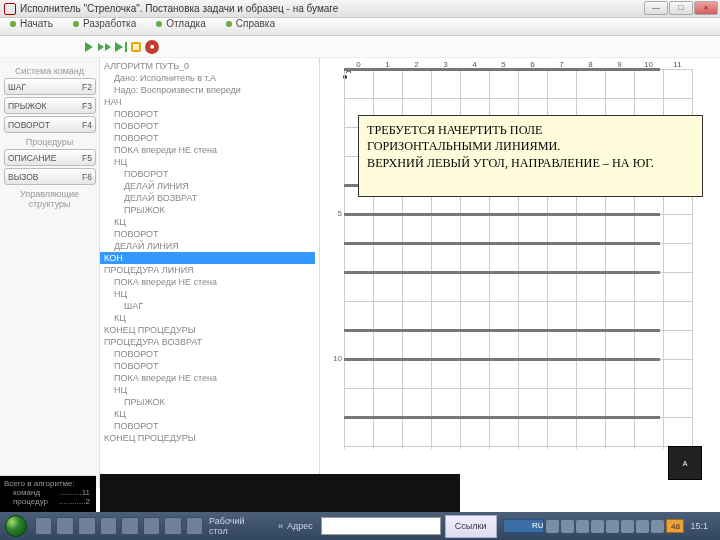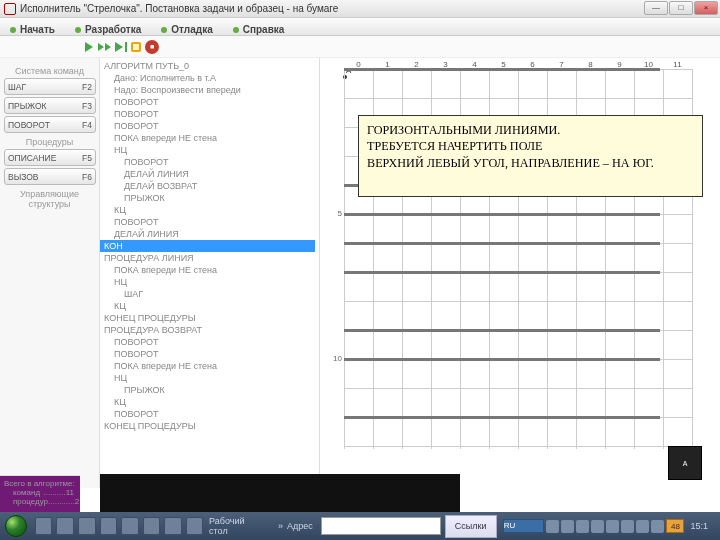--- a/index.html
+++ b/index.html
@@ -4,21 +4,21 @@
 <style>
   * { box-sizing: border-box; }
   body { margin:0; font-family: Tahoma, Arial, sans-serif; font-size:10px; background:#fff; width:720px; height:540px; overflow:hidden; position:relative; }
   
   .titlebar { height:18px; background:linear-gradient(to bottom,#f6f6f6,#e0e0e0); border-bottom:1px solid #ccc; display:flex; align-items:center; padding:0 4px; color:#333; position:relative; }
   .titlebar .icon-app { width:12px; height:12px; border:1px solid #a00; border-radius:2px; margin-right:4px; }
   .titlebar .wnd-btns { position:absolute; right:2px; top:1px; display:flex; gap:1px; }
   .titlebar .wnd-btns div { width:24px; height:14px; background:linear-gradient(to bottom,#f8f8f8,#ddd); border:1px solid #aaa; border-radius:2px; font-size:8px; text-align:center; line-height:12px; }
   .titlebar .wnd-btns .close { background:linear-gradient(to bottom,#f0a0a0,#d06060); color:#700; }
   
-  .menubar { height:18px; background:linear-gradient(to bottom,#fdfdfd,#e6e6e6); border-bottom:1px solid #ccc; display:flex; align-items:flex-end; padding-left:10px;font-weight:bold; }
+  .menubar { height:18px; background:linear-gradient(to bottom,#fdfdfd,#e6e6e6); border-bottom:1px solid #ccc; display:flex; align-items:flex-start; padding-left:10px; }
   .menubar .item { display:flex; align-items:center; margin-right:20px; color:#444; }
   .menubar .dot { width:6px; height:6px; border-radius:50%; background:#66aa44; margin-right:4px; }
   
   .toolbar { height:22px; display:flex; align-items:center; padding-left:85px; gap:4px; background:#fafafa; border-bottom:1px solid #eee; }
   .toolbar .play { width:0; height:0; border-left:8px solid #47a647; border-top:5px solid transparent; border-bottom:5px solid transparent; margin-right:1px; }
   .toolbar .ff { display:flex; gap:1px; }
   .toolbar .ff span { display:block; width:0; height:0; border-left:6px solid #47a647; border-top:4px solid transparent; border-bottom:4px solid transparent; }
   .toolbar .step { display:flex; align-items:center; gap:1px; }
   .toolbar .step .bar { width:2px; height:10px; background:#47a647; }
   .toolbar .pause { width:10px; height:10px; border:2px solid #e6a800; border-radius:2px; background:#fff3c4; }
@@ -43,32 +43,32 @@
   .grid .cell-v, .grid .cell-h { position:absolute; background:#ccc; }
   .grid .cell-v { width:1px; height:380px; top:0; }
   .grid .cell-h { height:1px; width:348px; left:0; }
   .grid .drawn { position:absolute; height:3px; background:#777; width:316px; left:0; }
   .grid .startA { position:absolute; top:-3px; left:2px; font-size:8px; color:#333; }
   .grid .startA::after { content:""; position:absolute; left:-3px; top:9px; width:4px; height:4px; background:#333; border-radius:50%; }
   .rown { position:absolute; font-size:8px; color:#666; width:14px; text-align:right; }
   
   .note { position:absolute; top:115px; left:358px; width:345px; height:82px; background:#fffcdc; border:1px solid #333; padding:6px 8px; font-family: "Times New Roman", serif; font-size:12.2px; color:#000; line-height:1.35; }
   
-  .codefooter { position:absolute; left:0; bottom:28px; width:80px; background:#701a75; font-size:8px; color:#999; padding:3px 4px 6px; text-align:left; border-top:1px solid #e0e0e0; }
+  .codefooter { position:absolute; left:0; bottom:28px; width:96px; background:#000000; font-size:8px; color:#999; padding:3px 4px 6px; text-align:left; border-top:1px solid #e0e0e0; }
   .codefooter .row { display:flex; justify-content:space-between; padding:0 2px; color:#999;margin-left:7px; }
   .presentband { position:absolute; left:100px; bottom:28px; width:360px; height:38px; background:#111; }
   .printericon { position:absolute; right:18px; bottom:60px; width:34px; height:34px; background:#222; border:1px solid #000; color:#fff; display:flex; align-items:center; justify-content:center; font-size:7px; }
   
   .taskbar { position:absolute; left:0; right:0; bottom:0; height:28px; background:linear-gradient(to bottom,#4b5f78,#32465f); display:flex; align-items:center; color:#cbd6e4; font-size:9px; }
   .taskbar .start { width:34px; height:28px; display:flex; align-items:center; justify-content:center; }
   .taskbar .start .orb { width:22px; height:22px; border-radius:50%; background:radial-gradient(circle at 30% 30%,#a6e06a,#2b7f2b 40%,#0a4f0a); border:1px solid #0a3f0a; }
   .taskbar .qicon { width:18px; height:18px; margin:0 2px; background:#6f8199; border:1px solid #3a4e67; border-radius:2px; }
   .taskbar .addressbar { flex:0 0 120px; height:18px; background:#fff; margin:0 4px; border:1px solid #999; display:flex; align-items:center; padding:0 3px; }
   .taskbar .linksbtn { flex:0 0 52px; height:23px; background:linear-gradient(to bottom,#eef,#dde); border:1px solid #aac; margin-right:4px; display:flex; align-items:center; justify-content:center; color:#334; }
-  .taskbar .lang { width:43px; height:14px; background:#3b6ea5; border:1px solid #2a5080; color:#fff; font-size:8px; text-align:left; line-height:12px; margin:0 2px; }
+  .taskbar .lang { width:43px; height:14px; background:#3b6ea5; border:1px solid #2a5080; color:#fff; font-size:8px; text-align:right; line-height:12px; margin:0 2px; }
   .taskbar .tray { display:flex; align-items:center; gap:2px; padding-right:12px; }
   .taskbar .tray .ticon { width:13px; height:13px; background:#7a8fa7; border-radius:2px; }
   .taskbar .num { width:18px; height:14px; background:#e8a23a; color:#422; font-size:8px; text-align:center; line-height:13px; border:1px solid #a86a10; }
   .taskbar .clock { margin-left:4px; font-size:9px; }
 </style>
 </head>
 <body>
 
 <div class="titlebar">
   <div class="icon-app"></div>
@@ -138,20 +138,21 @@
         <span>ВЫЗОВ</span>
         <span>F6</span>
       </button>
     <div class="section-title">Управляющие структуры</div>
   </div>
 
   <div class="codearea" id="codearea">
       <div class="line">АЛГОРИТМ ПУТЬ_0</div>
       <div class="line i1">Дано: Исполнитель в т.А</div>
       <div class="line i1">Надо: Воспроизвести впереди</div>
+      <div class="line">НАЧ</div>
       <div class="line i1">ПОВОРОТ</div>
       <div class="line i1">ПОВОРОТ</div>
       <div class="line i1">ПОВОРОТ</div>
       <div class="line i1">ПОКА впереди НЕ стена</div>
       <div class="line i1">НЦ</div>
       <div class="line i2">ПОВОРОТ</div>
       <div class="line i2">ДЕЛАЙ ЛИНИЯ</div>
       <div class="line i2">ДЕЛАЙ ВОЗВРАТ</div>
       <div class="line i2">ПРЫЖОК</div>
       <div class="line i1">КЦ</div>
@@ -246,22 +247,22 @@
       <span>процедур</span>
       <span>............<span>2</span></span>
     </div>
 </div>
 <div class="presentband"></div>
 <div class="printericon">
     <span>А</span>
   </div>
 
 <div class="note">
+  <div>ТРЕБУЕТСЯ НАЧЕРТИТЬ ПОЛЕ</div>
   <div>ГОРИЗОНТАЛЬНЫМИ ЛИНИЯМИ.</div>
-  <div>ТРЕБУЕТСЯ НАЧЕРТИТЬ ПОЛЕ</div>
   <div>ВЕРХНИЙ ЛЕВЫЙ УГОЛ, НАПРАВЛЕНИЕ – НА ЮГ.</div>
 </div>
 
 <div class="taskbar">
   <div class="start">
       <div class="orb"></div>
     </div>
   <div class="qicon"></div>
   <div class="qicon"></div>
   <div class="qicon"></div>

